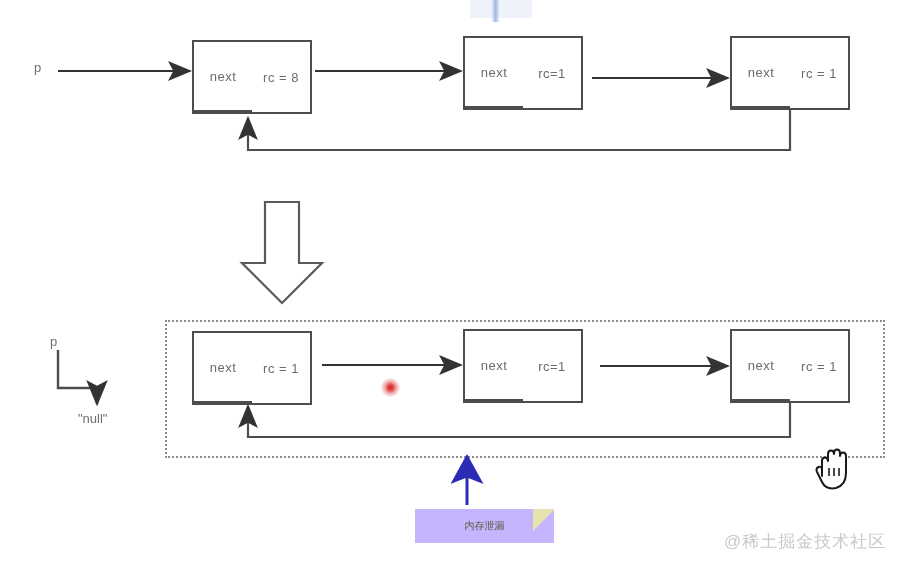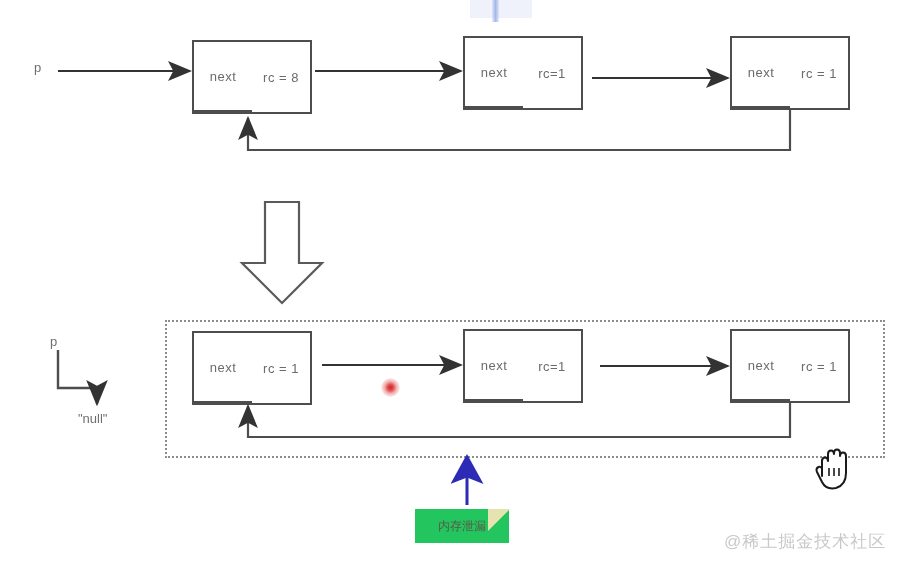--- a/index.html
+++ b/index.html
@@ -80,27 +80,27 @@
                 #d92020 0px, #e05050 3px,
                 rgba(231,110,110,.55) 6px,
                 rgba(240,170,170,.28) 9px,
                 rgba(255,220,220,0) 10px);
   }
   
   .sticky {
     position: absolute;
     left: 415px;
     top: 509px;
-    width: 94px;
+    width: 139px;
     height: 34px;
-    background: #22c55e;
+    background: #c4b5fd;
     display: flex;
     align-items: center;
     justify-content: center;
-    font-size: 12px;
+    font-size: 10px;
     color: #5a5a48;
     font-family: "Liberation Sans", sans-serif;
   }
   .sticky .fold {
     position: absolute;
     right: -1px;
     top: 0;
     width: 0;
     height: 0;
     border-left: 22px solid #e6e3b0;

